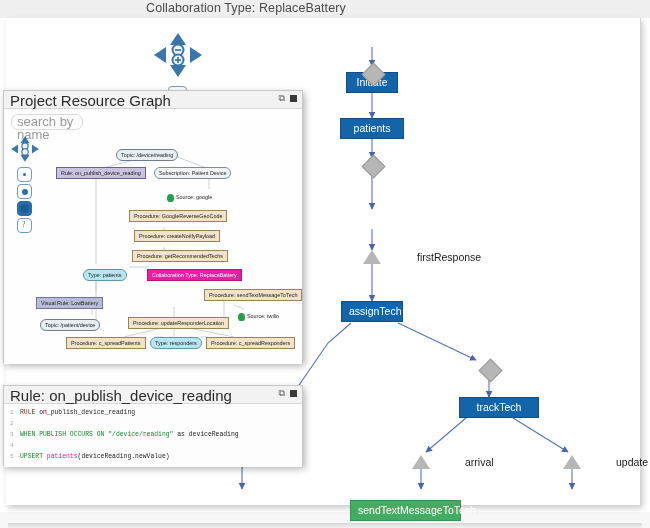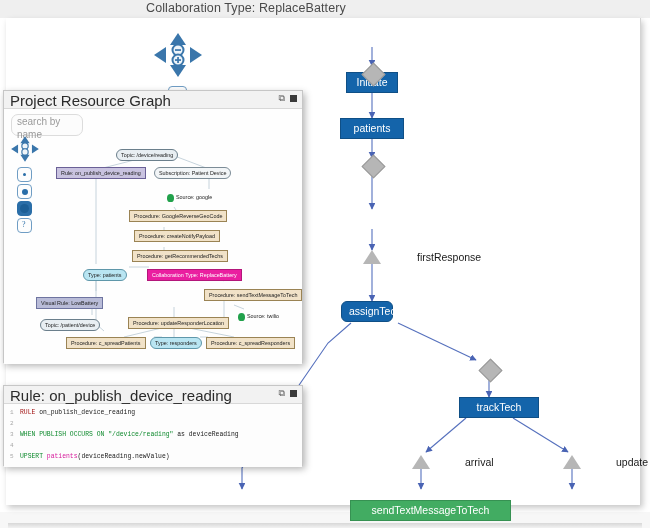--- a/index.html
+++ b/index.html
@@ -83,23 +83,23 @@
     position:absolute;left:6px;top:1px;font-size:15px;color:#2b2b2b;white-space:nowrap;
   }
   .panel-icons{position:absolute;right:5px;top:3px;display:flex;gap:5px;align-items:center;}
   .ic-expand{font-size:9px;color:#555;line-height:9px;transform:rotate(0deg);}
   .ic-close{width:7px;height:7px;background:#3a3a3a;display:inline-block;}
   .panel-body{position:relative;overflow:hidden;background:#ffffff;}
   
   #prg{left:3px;top:90px;width:300px;height:273px;}
   #prg .panel-body{height:255px;background:#fefefe;}
   #search{
-    position:absolute;left:7px;top:5px;width:72px;height:22px;
+    position:absolute;left:7px;top:5px;width:72px;height:16px;
     border:1px solid #dcdcdc;border-radius:7px;background:#fcfcfc;
-    font-size:10px;color:#9a9a9a;line-height:13px;padding-left:5px;
+    font-size:13px;color:#9a9a9a;line-height:13px;padding-left:5px;
     box-sizing:border-box;
   }
   .gnode{
     position:absolute;font-size:5.4px;line-height:8px;
     color:#232323;white-space:nowrap;text-align:center;
     box-sizing:border-box;padding:1px 4px;
   }
   .gn-topic{background:#e8eef2;border:1px solid #6b7f8c;border-radius:7px;}
   .gn-rule{background:#c9c3e0;border:1px solid #6a6096;}
   .gn-sub{background:#f2f5f7;border:1px solid #7c8c97;border-radius:7px;}
@@ -201,34 +201,34 @@
       <div class="diamond" style="left:359px;top:48px;"></div>
 
       <div class="node" style="left:334px;top:100px;width:64px;">patients</div>
 
       <div class="diamond" style="left:359px;top:140px;"></div>
 
 
       <div class="tri" style="left:357px;top:232px;"></div>
       <div class="trilabel" style="left:379px;top:233px;">firstResponse</div>
 
-      <div class="node" style="left:335px;top:283px;width:52px;border-radius:6px;">assignTech</div>
+      <div class="node" style="left:335px;top:283px;width:62px;">assignTech</div>
 
       <div class="diamond" style="left:476px;top:344px;"></div>
 
       <div class="node" style="left:453px;top:379px;width:80px;">trackTech</div>
 
       <div class="tri" style="left:406px;top:437px;"></div>
       <div class="trilabel" style="left:427px;top:438px;">arrival</div>
 
       <div class="tri" style="left:557px;top:437px;"></div>
       <div class="trilabel" style="left:578px;top:438px;">update</div>
 
 
-      <div class="node green" style="left:344px;top:482px;width:161px;">sendTextMessageToTech</div>
+      <div class="node green" style="left:344px;top:482px;width:111px;">sendTextMessageToTech</div>
 
 
     </div>
     <div id="canvas-shadow-bottom"></div>
   </div>
 
   <div class="panel" id="prg">
     <div class="panel-hd">
       <div class="panel-title">Project Resource Graph</div>
       <div class="panel-icons">

